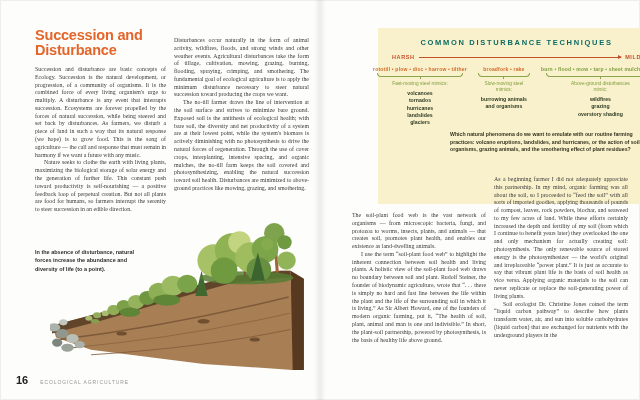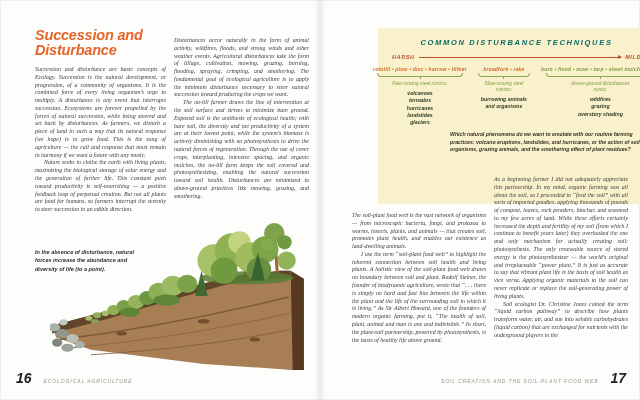--- a/index.html
+++ b/index.html
@@ -1,19 +1,19 @@
 <!DOCTYPE html>
 <html><head>
 <meta charset="utf-8">
 <style>
   * { margin:0; padding:0; box-sizing:border-box; }
   html,body { width:640px; height:400px; }
   body { font-family:"Liberation Sans", sans-serif; background:#ffffff; overflow:hidden; }
   #spread { position:relative; width:640px; height:400px; background:#fdfdfb;
-            box-shadow: inset 0 0 0 1px rgba(0,0,0,0.06); font-style: italic; }
+            box-shadow: inset 0 0 0 1px rgba(0,0,0,0.06); }
   #seam { position:absolute; left:314px; top:0; width:12px; height:100%;
           background:linear-gradient(90deg, rgba(0,0,0,0) 0%, rgba(0,0,0,0.07) 50%, rgba(0,0,0,0) 100%); }
 
   
   .chapter-title { position:absolute; font-weight:bold; color:#e4652a;
                    font-size:14.5px; line-height:1.06; letter-spacing:-0.2px; white-space:pre-line; }
   #l-title { left:35px; top:28px; width:125px; }
   #r-title { left:352px; top:174px; width:145px; font-size:13.8px; }
 
   
@@ -52,21 +52,21 @@
   .g-label { margin-top:2px; font-size:4.8px; line-height:1.25; color:#7f9c3f; text-align:center; max-width:70px; }
   .g-ex { margin-top:3px; font-weight:bold; font-size:5.2px; line-height:1.4; color:#2f3b22;
           text-align:center; white-space:pre-line; }
   #box-caption { position:absolute; left:72px; top:103px; width:198px;
                  font-weight:bold; font-size:5.2px; line-height:1.45; color:#33331f; }
 
   
   .footer { position:absolute; bottom:14px; display:flex; align-items:baseline; gap:12px; }
   #l-footer { left:16px; }
   #r-footer { right:14px; }
-  .folio { font-weight:bold; font-size:14px; color:#222; }
+  .folio { font-weight:bold; font-size:11px; color:#222; }
   .running { font-size:5px; letter-spacing:0.9px; color:#979790; }
 </style>
 </head>
 <body>
 
 <div id="spread">
 
   <h1 id="l-title" class="chapter-title">Succession and
 Disturbance</h1>
 
@@ -199,19 +199,15 @@
   <div id="r-col1" class="bodycol">
     <p>The soil-plant food web is the vast network of organisms — from microscopic bacteria, fungi, and protozoa to worms, insects, plants, and animals — that creates soil, promotes plant health, and enables our existence as land-dwelling animals.</p>
     <p>I use the term “soil-plant food web” to highlight the inherent connection between soil health and living plants. A holistic view of the soil-plant food web draws no boundary between soil and plant. Rudolf Steiner, the founder of biodynamic agriculture, wrote that “. . . there is simply no hard and fast line between the life within the plant and the life of the surrounding soil in which it is living.” As Sir Albert Howard, one of the founders of modern organic farming, put it, “The health of soil, plant, animal and man is one and indivisible.” In short, the plant-soil partnership, powered by photosynthesis, is the basis of healthy life above ground.</p>
   </div>
 
   <div id="r-col2" class="bodycol">
     <p>As a beginning farmer I did not adequately appreciate this partnership. In my mind, organic farming was all about the soil, so I proceeded to “feed the soil” with all sorts of imported goodies, applying thousands of pounds of compost, leaves, rock powders, biochar, and seaweed to my few acres of land. While these efforts certainly increased the depth and fertility of my soil (from which I continue to benefit years later) they overlooked the one and only mechanism for actually creating soil: photosynthesis. The only renewable source of stored energy is the photosynthesizer — the world's original and irreplaceable “power plant.” It is just as accurate to say that vibrant plant life is the basis of soil health as vice versa. Applying organic materials to the soil can never replicate or replace the soil-generating power of living plants.</p>
     <p>Soil ecologist Dr. Christine Jones coined the term “liquid carbon pathway” to describe how plants transform water, air, and sun into soluble carbohydrates (liquid carbon) that are exchanged for nutrients with the underground players in the</p>
   </div>
 
-  <div id="r-footer" class="footer">
-    <span class="running">SOIL CREATION AND THE SOIL-PLANT FOOD WEB</span>
-    <span class="folio">17</span>
-  </div>
 
   <div id="seam"></div>
 </div>
 
 </body></html>

